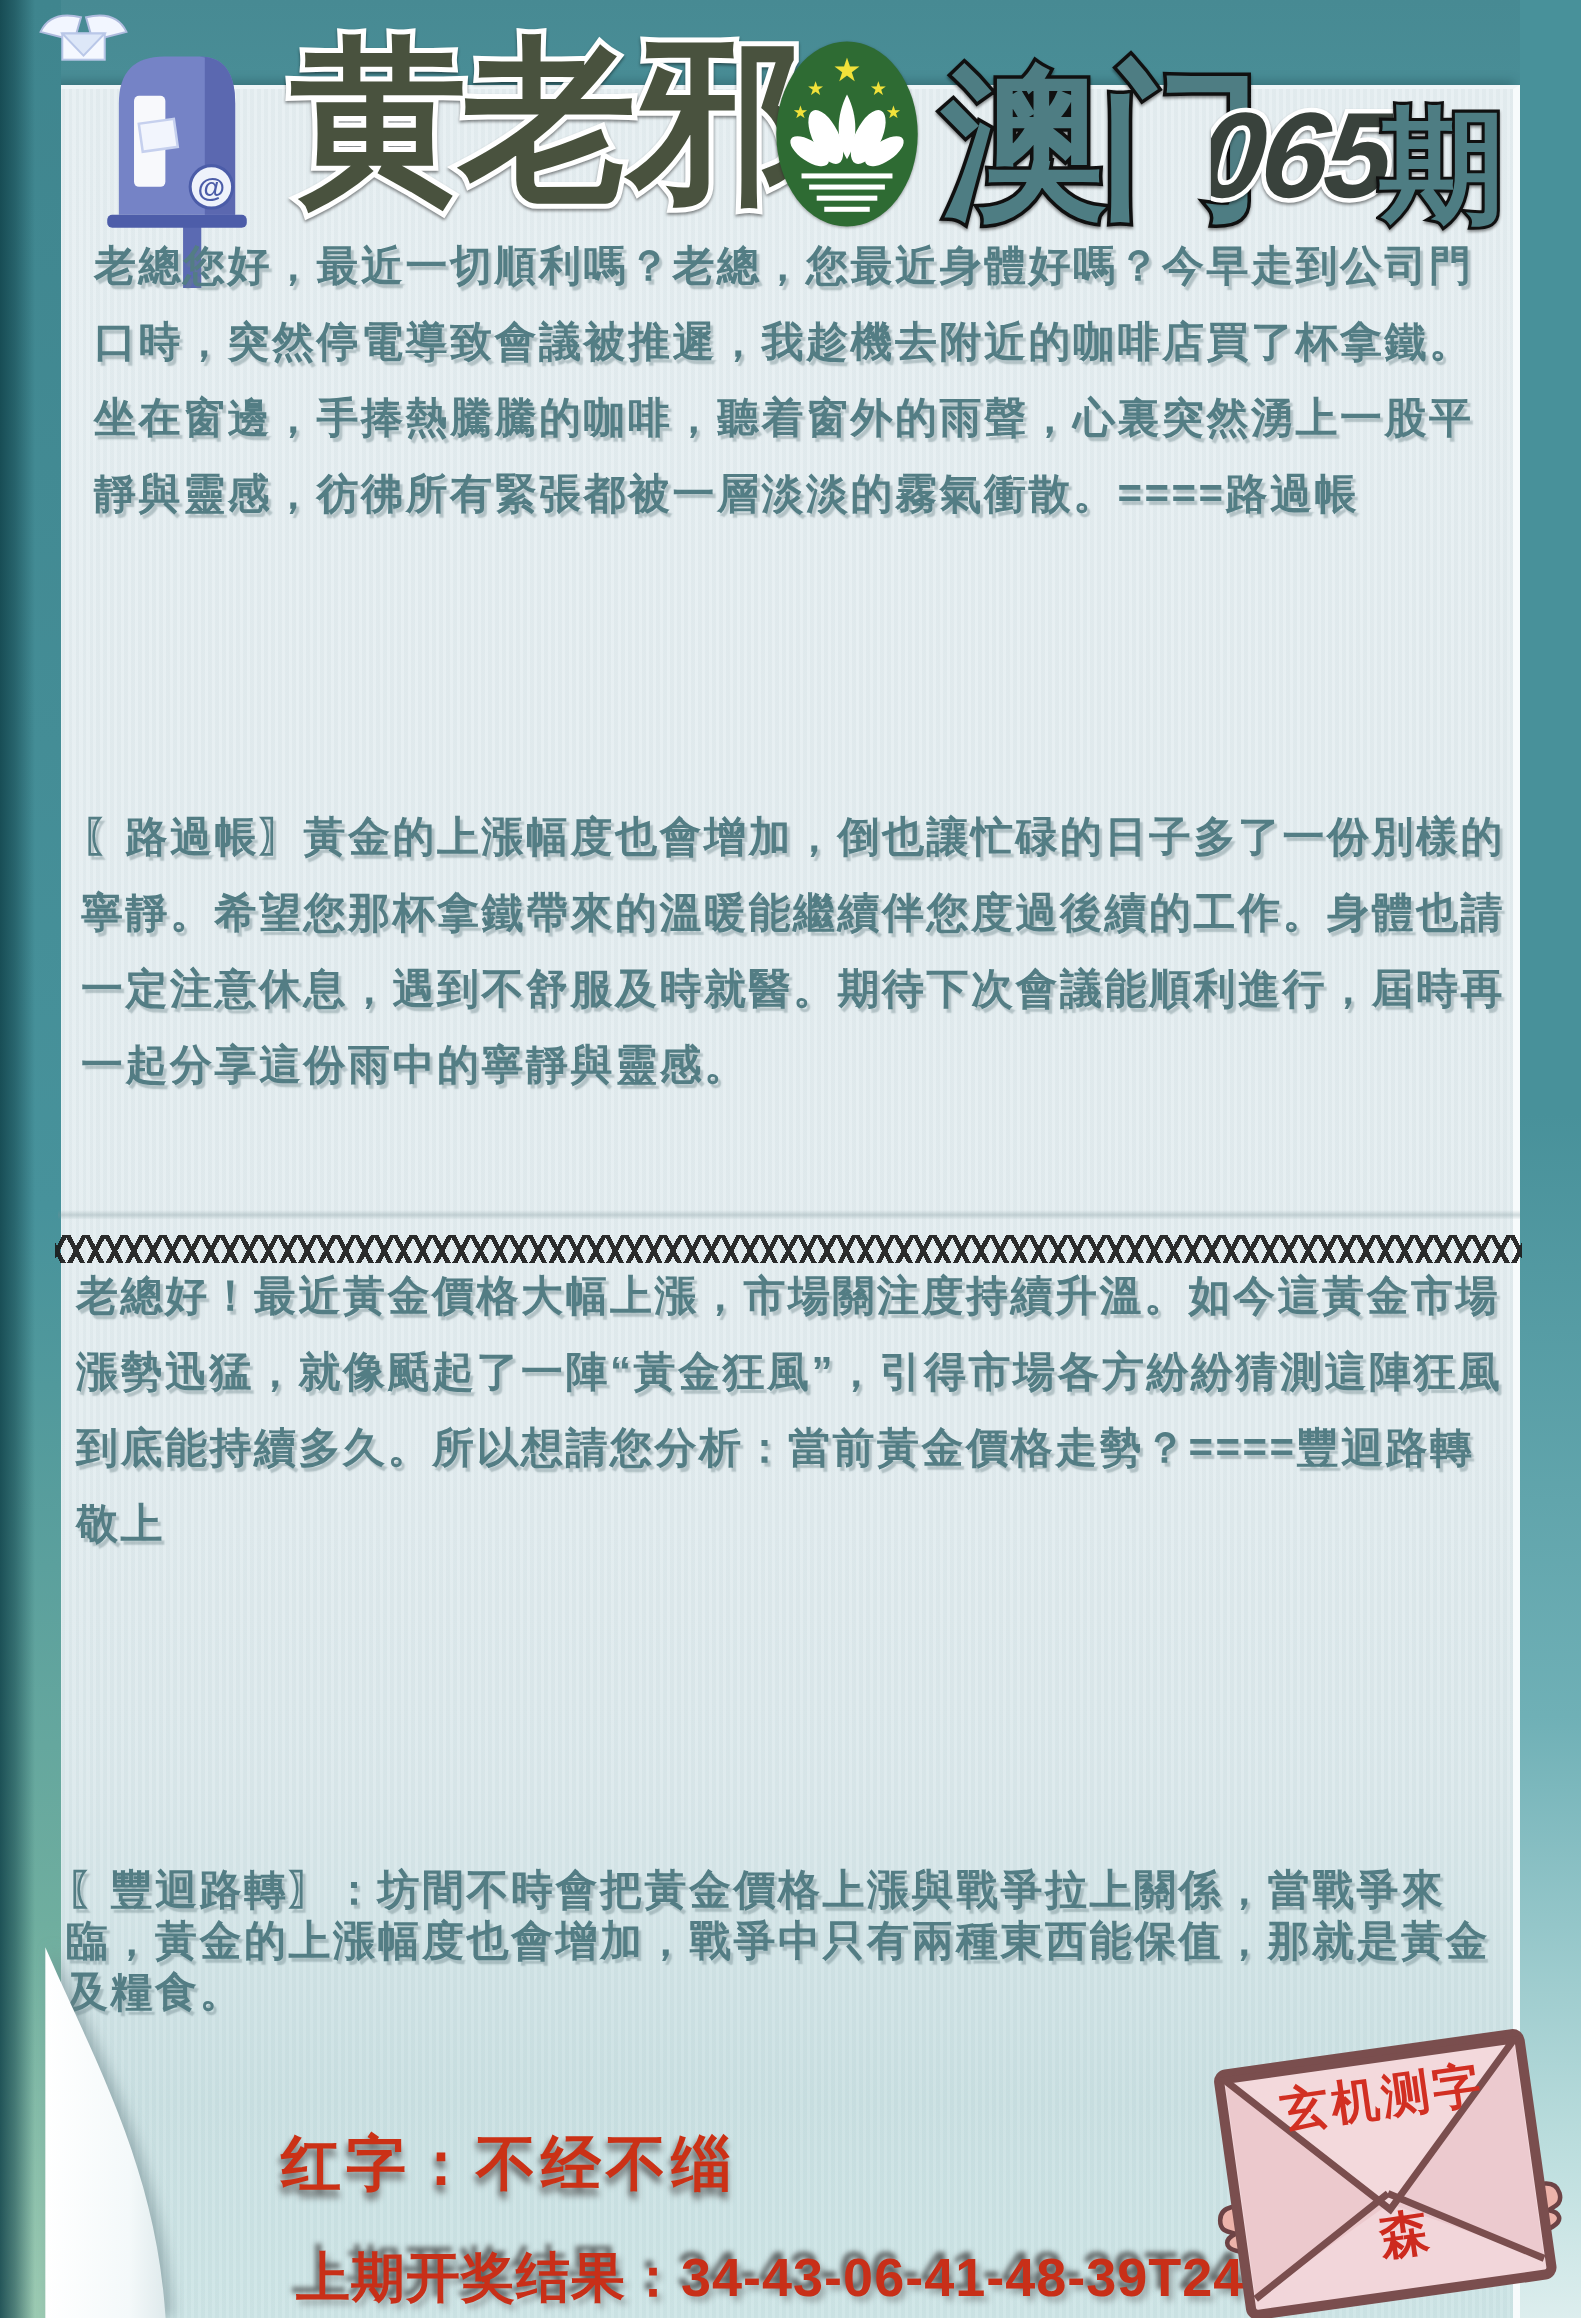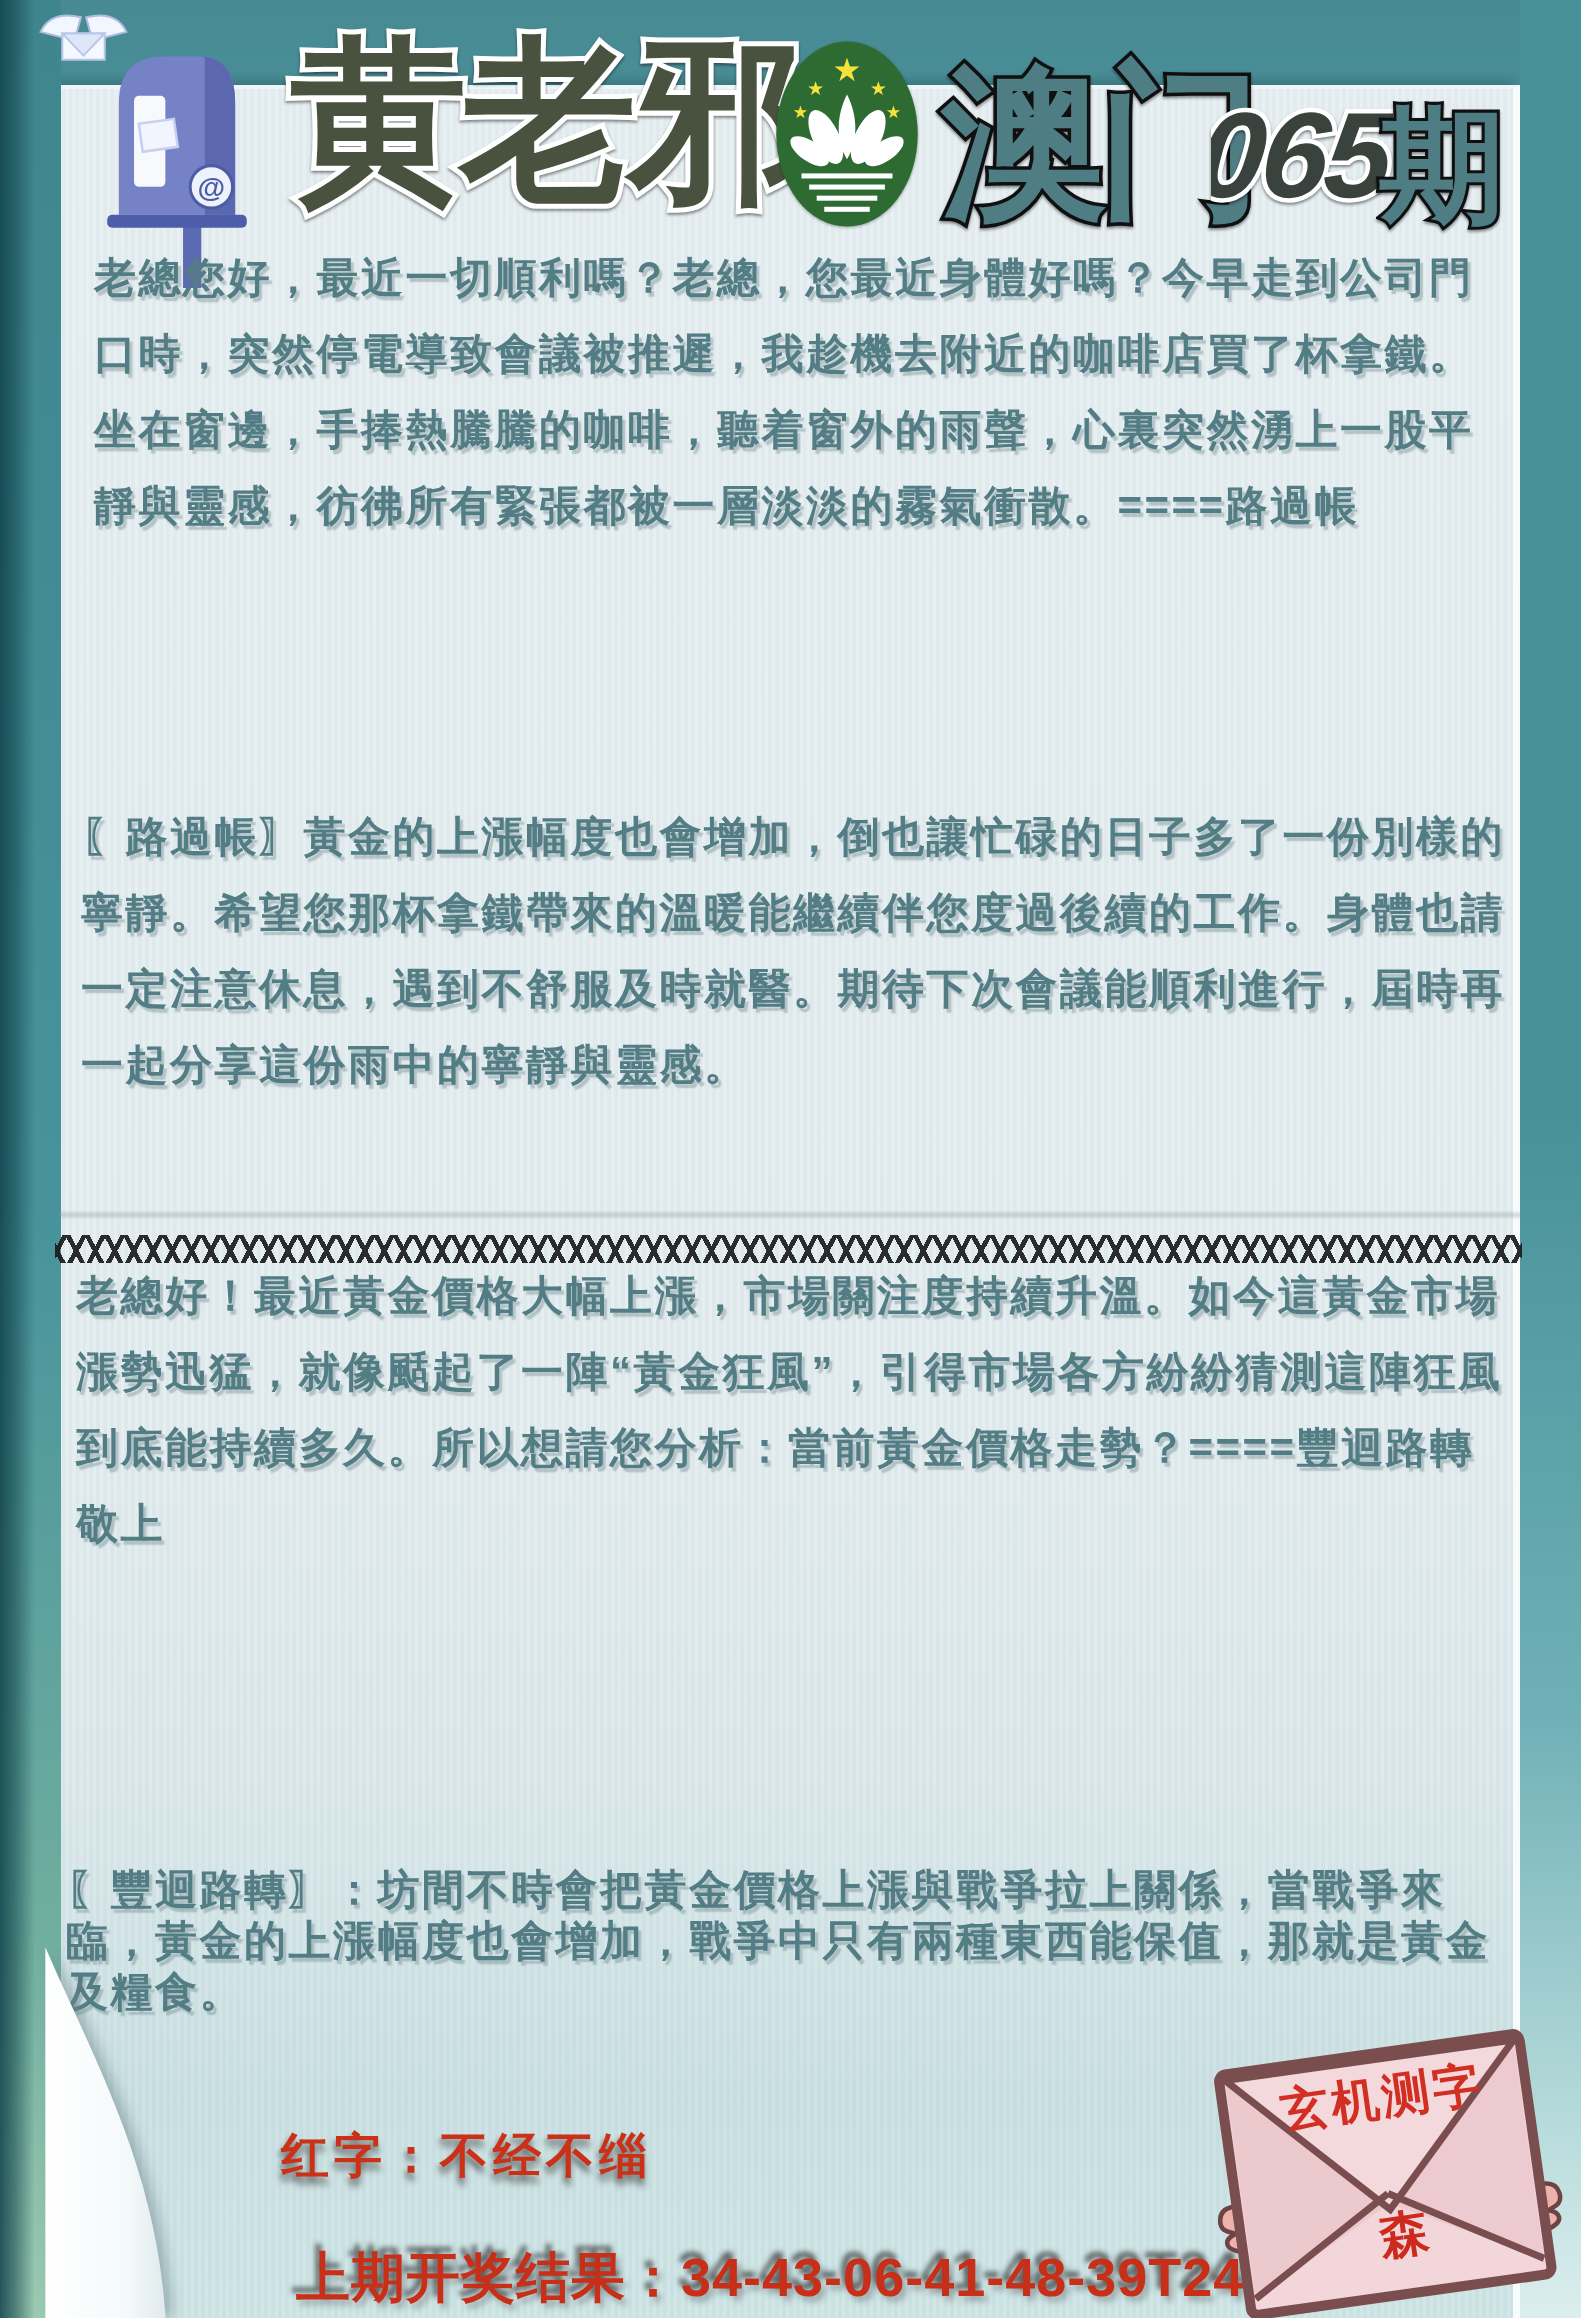--- a/index.html
+++ b/index.html
@@ -30,33 +30,33 @@
   .crease{
     position:absolute;left:58px;top:1210px;width:1462px;height:9px;
     background:linear-gradient(180deg,rgba(120,145,150,0) 0%,rgba(120,145,150,0.32) 55%,rgba(120,145,150,0.05) 100%);
   }
   .hdr-svg{position:absolute;filter:drop-shadow(0 2px 1.5px rgba(0,0,0,0.45));}
   .para{
     position:absolute;color:#537d84;font-weight:bold;font-size:42px;line-height:76px;
     letter-spacing:2.5px;text-shadow:3px 3.5px 1.5px rgba(105,130,134,0.4);
     word-break:break-all;
   }
-  #p1{left:94px;top:240px;width:1421px;}
+  #p1{left:94px;top:228px;width:1421px;}
   #p2{left:81px;top:799px;width:1436px;}
   #p3{left:76px;top:1258px;width:1442px;}
   #p4{left:66px;top:1864px;width:1452px;line-height:51px;}
   .divider{
     position:absolute;left:55px;top:1235px;width:1467px;height:28px;opacity:.92;
     background-image:
       repeating-linear-gradient(62deg, transparent 0 5px, #1b1b1b 5px 9.6px, transparent 9.6px 17px),
       repeating-linear-gradient(-62deg, transparent 0 5px, #1b1b1b 5px 9.6px, transparent 9.6px 17px);
   }
   .red-hint{
     position:absolute;left:281px;top:2124px;
-    font-size:48px;font-weight:bold;color:#cb3116;letter-spacing:5px;
+    font-size:60px;font-weight:bold;color:#cb3116;letter-spacing:5px;
     text-shadow:0 8px 6px rgba(75,75,75,0.6), -3px 4px 4px rgba(75,75,75,0.35);
     text-align:right;
   }
   .result{
     position:absolute;left:296px;top:2242px;
     font-size:54px;font-weight:bold;color:#c82f18;letter-spacing:1px;
     text-shadow:-4px -7px 5px rgba(55,55,55,0.7), 4px 5px 6px rgba(55,55,55,0.35);
   }
   .stamp-wrap{
     position:absolute;left:1214px;top:2043px;width:344px;height:273px;

